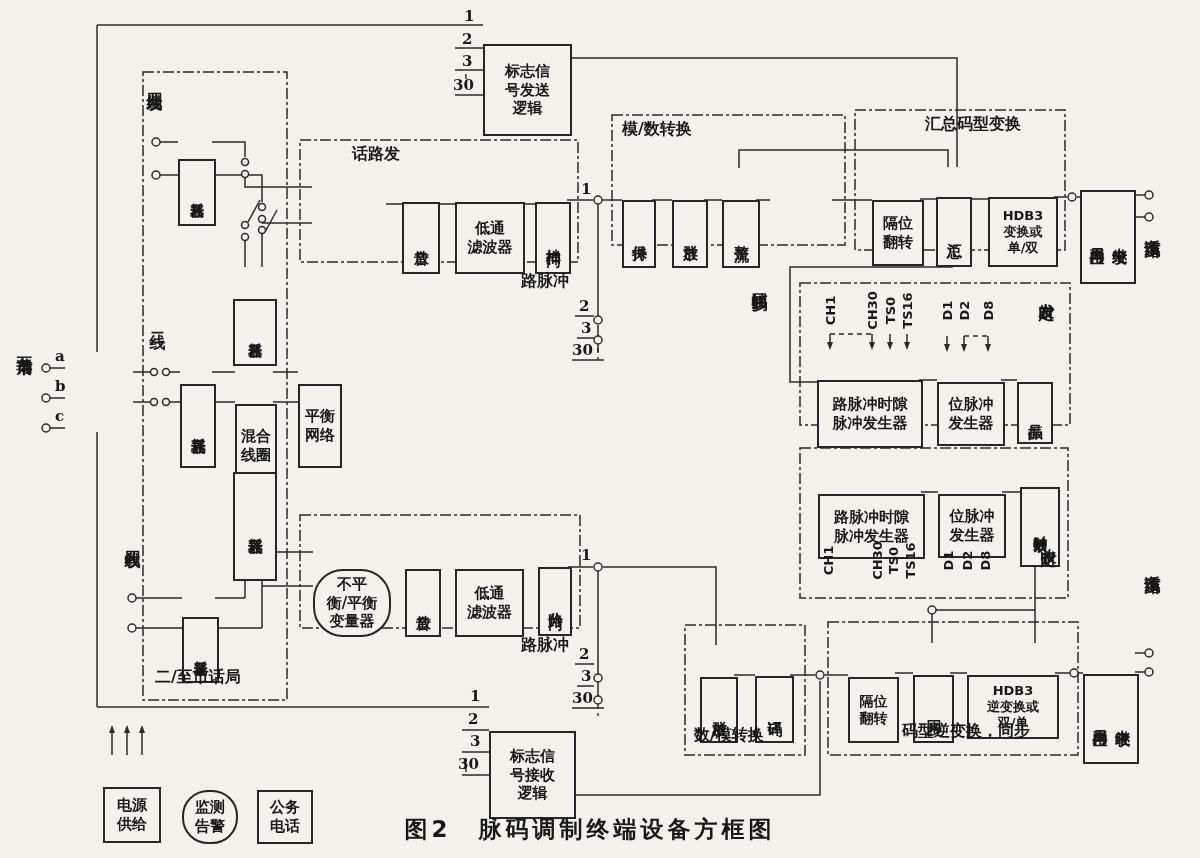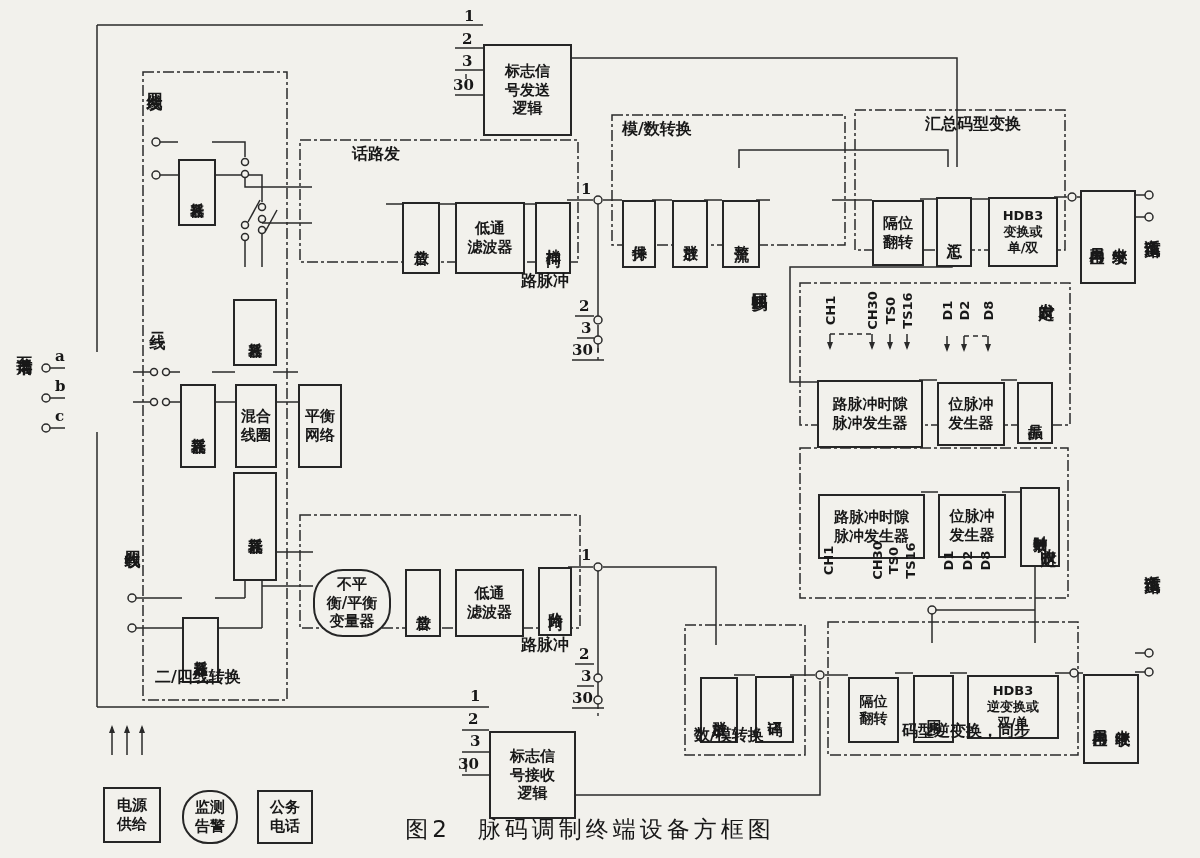--- a/index.html
+++ b/index.html
@@ -8,21 +8,21 @@
   #wires{position:absolute;left:0;top:0;z-index:1;}
   .box{position:absolute;z-index:2;border:2px solid #262626;background:#f2f1ec;
        display:flex;align-items:center;justify-content:center;text-align:center;
        font-size:15px;line-height:1.25;white-space:pre-line;font-weight:700;margin-top:32px;}
   .cols{flex-direction:row;gap:4px;}
   .v{writing-mode:vertical-rl;text-orientation:upright;letter-spacing:1px;}
   .lbl{position:absolute;z-index:3;font-size:16px;font-weight:600;white-space:pre;line-height:1.1;}
   .num{font-size:15px;font-weight:600;font-family:"DejaVu Serif",serif;}
   .rot{position:absolute;z-index:3;font-size:13px;font-weight:600;text-align:center;
        transform:rotate(-90deg);white-space:nowrap;font-family:"DejaVu Sans",sans-serif;}
-  .cap{position:absolute;z-index:3;font-size:23px;font-weight:normal;text-align:center;letter-spacing:4px;}
+  .cap{position:absolute;z-index:3;font-size:23px;font-weight:bold;text-align:center;letter-spacing:4px;}
 </style>
 </head>
 <body>
 
 <div id="stage">
 
 <svg id="wires" width="1200" height="858">
   <g stroke="#2a2a2a" stroke-width="1.5" fill="none">
 
     <path d="M97 25 H483"></path>
@@ -235,21 +235,21 @@
     <polygon points="139,733 145,733 142,725"></polygon>
   </g>
 </svg>
 
 <div class="box" style="left:483px;top:12px;width:85px;height:88px;">标志信
 号发送
 逻辑</div>
 <div class="box v" style="left:178px;top:127px;width:34px;height:63px;font-size:14px;">衰耗器</div>
 <div class="box v" style="left:233px;top:267px;width:40px;height:63px;font-size:14px;">衰耗器</div>
 <div class="box v" style="left:180px;top:352px;width:32px;height:80px;">衰耗器</div>
-<div class="box" style="left:235px;top:352px;width:38px;height:80px;">混合
+<div class="box" style="left:235px;top:372px;width:38px;height:80px;">混合
 线圈</div>
 <div class="box" style="left:298px;top:352px;width:40px;height:80px;text-align:center;">平衡
 网络</div>
 <div class="box v" style="left:233px;top:440px;width:40px;height:105px;">衰耗器</div>
 <div class="box v" style="left:182px;top:585px;width:33px;height:62px;font-size:14px;">衰耗器</div>
 
 <div class="box v" style="left:402px;top:170px;width:34px;height:68px;">音放</div>
 <div class="box" style="left:455px;top:170px;width:66px;height:68px;">低通
 滤波器</div>
 <div class="box v" style="left:535px;top:170px;width:32px;height:68px;">抽样门</div>
@@ -312,21 +312,21 @@
 <div class="box" style="left:257px;top:758px;width:52px;height:50px;">公务
 电话</div>
 
 <div class="lbl" style="left:332px;top:145px;margin-left:20px;">话路发</div>
 <div class="lbl" style="left:622px;top:120px;">模/数转换</div>
 <div class="lbl" style="left:925px;top:115px;">汇总码型变换</div>
 <div class="lbl v" style="left:1038px;top:290px;">发定时</div>
 <div class="lbl v" style="left:1040px;top:536px;">收定时</div>
 <div class="lbl" style="left:694px;top:726px;">数/模转换</div>
 <div class="lbl" style="left:902px;top:722px;">码型逆变换，同步</div>
-<div class="lbl" style="left:155px;top:668px;">二/四线转换</div>
+<div class="lbl" style="left:155px;top:668px;">二/至市话局</div>
 
 <div class="lbl v" style="left:16px;top:344px;">至市话局</div>
 <div class="lbl v" style="left:146px;top:80px;">四线发</div>
 <div class="lbl v" style="left:124px;top:538px;">四线收</div>
 <div class="lbl v" style="left:149px;top:320px;">二线</div>
 <div class="lbl v" style="left:751px;top:280px;">帧同步码</div>
 <div class="lbl v" style="left:1144px;top:226px;">市话线路</div>
 <div class="lbl v" style="left:1144px;top:562px;">市话线路</div>
 <div class="lbl" style="left:521px;top:272px;">路脉冲</div>
 <div class="lbl" style="left:521px;top:636px;">路脉冲</div>

